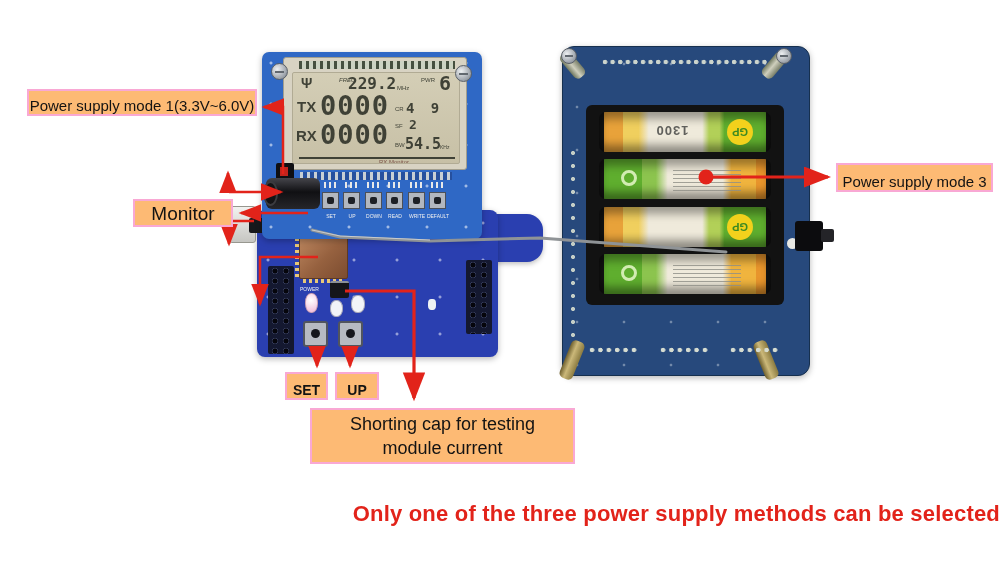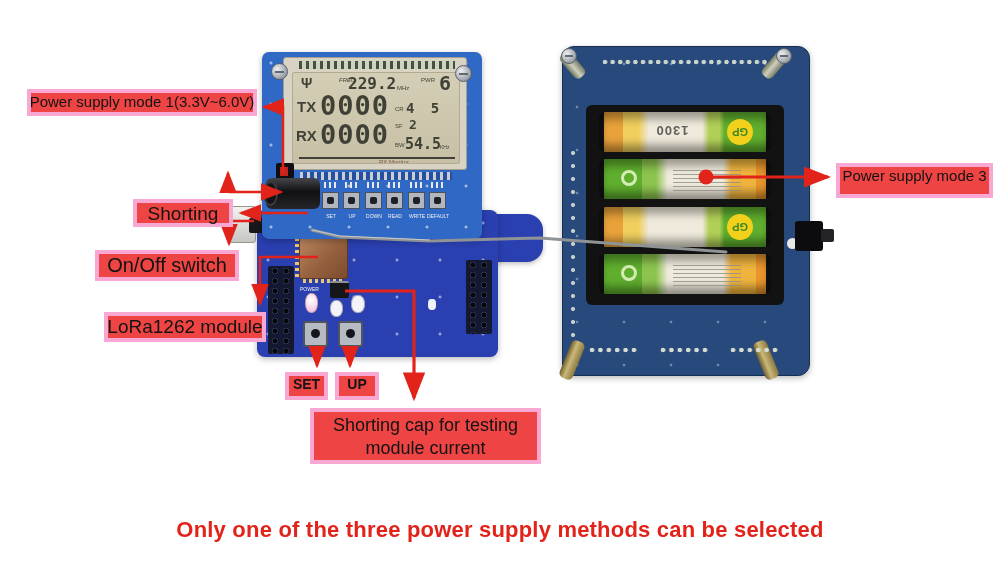--- a/index.html
+++ b/index.html
@@ -1,25 +1,25 @@
 <!DOCTYPE html>
 <html><head>
 <meta charset="utf-8">
 <style>
   * { margin:0; padding:0; box-sizing:border-box; }
   body { background:#ffffff; font-family:"Liberation Sans", sans-serif; }
   #stage { position:relative; width:1000px; height:568px; background:#fff; overflow:hidden; }
 
   
-  .callout { position:absolute; background:#ef4444; border:4px solid #f9a8d4; color:#131313;
-             display:flex; align-items:flex-start; justify-content:center; white-space:nowrap; z-index:40; }
+  .callout { position:absolute; background:#fdba74; border:2px solid #f9a8d4; color:#131313;
+             display:flex; align-items:flex-end; justify-content:center; white-space:nowrap; z-index:40; }
   .callout.big { font-size:19px; }
   .callout.small { font-size:15px; }
   .callout.bold { font-weight:bold; font-size:14px; }
-  #caption { position:absolute; left:0; top:517px; width:1000px; text-align:center;
+  #caption { position:absolute; left:0; top:501px; width:1000px; text-align:right;
              color:#e2231a; font-size:22px; font-weight:bold; letter-spacing:.2px; z-index:40; }
 
   
   .pcb { position:absolute; border-radius:8px; box-shadow:0 2px 6px rgba(0,0,0,.28); }
   #board-lower { left:257px; top:210px; width:241px; height:147px; background:#2a3fb0;
                  background-image:radial-gradient(circle at 11px 13px, rgba(255,255,255,.5) 1.2px, transparent 1.8px);
                  background-size:43px 37px; z-index:5; }
   #board-wing  { left:476px; top:214px; width:67px; height:48px; background:#2a3fb0; border-radius:16px; z-index:4;
                  box-shadow:0 2px 5px rgba(0,0,0,.25); position:absolute; }
   #board-top   { left:262px; top:52px; width:220px; height:187px; background:#2f68c5;
@@ -150,21 +150,21 @@
       <span class="lcd-item" style="left:8px; top:2px; font-size:14px; font-weight:bold;">Ψ</span>
       <span class="lcd-item tiny" style="left:46px; top:4px; font-style:italic;">FREQ</span>
       <span class="lcd-item seg" style="left:55px; top:1px; font-size:16px;">229.2</span>
       <span class="lcd-item tiny" style="left:104px; top:12px;">MHz</span>
       <span class="lcd-item tiny" style="left:128px; top:4px;">PWR</span>
       <span class="lcd-item seg" style="left:146px; top:-2px; font-size:20px;">6</span>
 
       <span class="lcd-item" style="left:4px; top:25px; font-size:15px; font-weight:bold;">TX</span>
       <span class="lcd-item seg" style="left:27px; top:17px; font-size:27px; letter-spacing:1px;">0000</span>
       <span class="lcd-item tiny" style="left:102px; top:33px;">CR</span>
-      <span class="lcd-item seg" style="left:113px; top:27px; font-size:14px; letter-spacing:4px;">4 5</span>
+      <span class="lcd-item seg" style="left:113px; top:27px; font-size:14px; letter-spacing:4px;">4 9</span>
 
       <span class="lcd-item" style="left:3px; top:54px; font-size:15px; font-weight:bold;">RX</span>
       <span class="lcd-item seg" style="left:27px; top:46px; font-size:27px; letter-spacing:1px;">0000</span>
       <span class="lcd-item tiny" style="left:102px; top:50px;">SF</span>
       <span class="lcd-item seg" style="left:116px; top:44px; font-size:13px;">2</span>
       <span class="lcd-item tiny" style="left:102px; top:69px;">BW</span>
       <span class="lcd-item seg" style="left:112px; top:62px; font-size:15px;">54.5</span>
       <span class="lcd-item" style="left:147px; top:71px; font-size:5px;">KHz</span>
 
       <div class="lcd-item" style="left:6px; top:84px; width:156px; height:2px; background:#3f4136;"></div>
@@ -226,38 +226,32 @@
     <div class="spec-lines"></div>
   </div>
   <div id="bb-switch-pad"></div>
   <div id="bb-switch"></div>
   <div id="bb-switch-stem"></div>
 
   <div class="callout small" style="left:27px; top:89px; width:230px; height:27px;">
       <span>Power supply mode 1(3.3V~6.0V)</span>
     </div>
   <div class="callout big" style="left:133px; top:199px; width:100px; height:28px;">
-      <span>Shorting</span>
-    </div>
-  <div class="callout big" style="left:95px; top:250px; width:144px; height:31px; font-size:20px;">
-      <span>On/Off switch</span>
-    </div>
-  <div class="callout big" style="left:104px; top:312px; width:162px; height:30px;">
-      <span>LoRa1262 module</span>
+      <span>Monitor</span>
     </div>
   <div class="callout bold" style="left:285px; top:372px; width:43px; height:28px;">
       <span>SET</span>
     </div>
   <div class="callout bold" style="left:335px; top:372px; width:44px; height:28px;">
       <span>UP</span>
     </div>
-  <div class="callout" style="left:310px; top:408px; width:231px; height:56px; font-size:18px; white-space:normal; text-align:center; line-height:1.3; padding:2px 14px;">
+  <div class="callout" style="left:310px; top:408px; width:265px; height:56px; font-size:18px; white-space:normal; text-align:center; line-height:1.3; padding:2px 14px;">
       <span>Shorting cap for testing module current</span>
     </div>
-  <div class="callout small" style="left:836px; top:163px; width:157px; height:35px;">
+  <div class="callout small" style="left:836px; top:163px; width:157px; height:29px;">
       <span>Power supply mode 3</span>
     </div>
 
   <div id="caption">Only one of the three power supply methods can be selected</div>
 
   <svg id="overlay">
     <defs>
       <marker id="ah" markerWidth="10" markerHeight="8" refX="8" refY="3.5" orient="auto">
         <polygon points="0 0, 9 3.5, 0 7" fill="#e2231a"></polygon>
       </marker>

